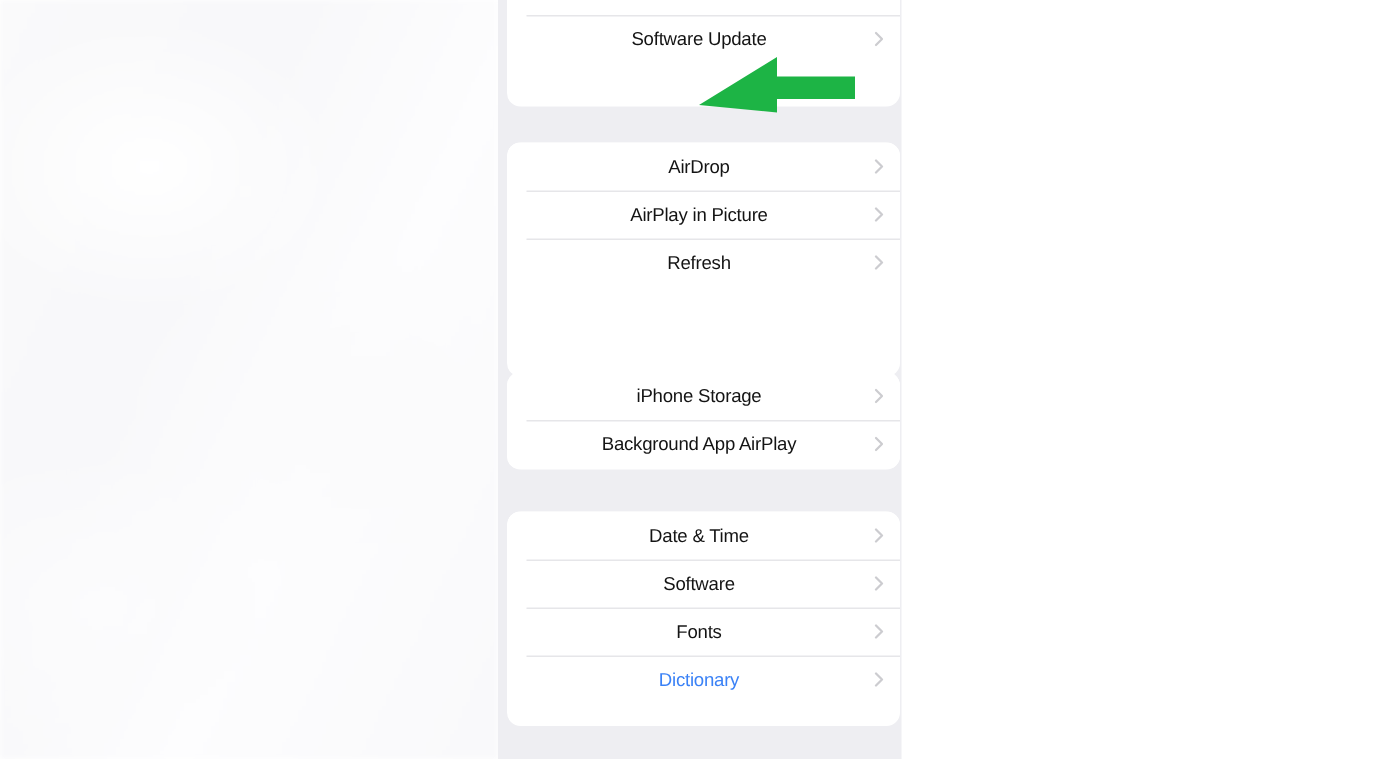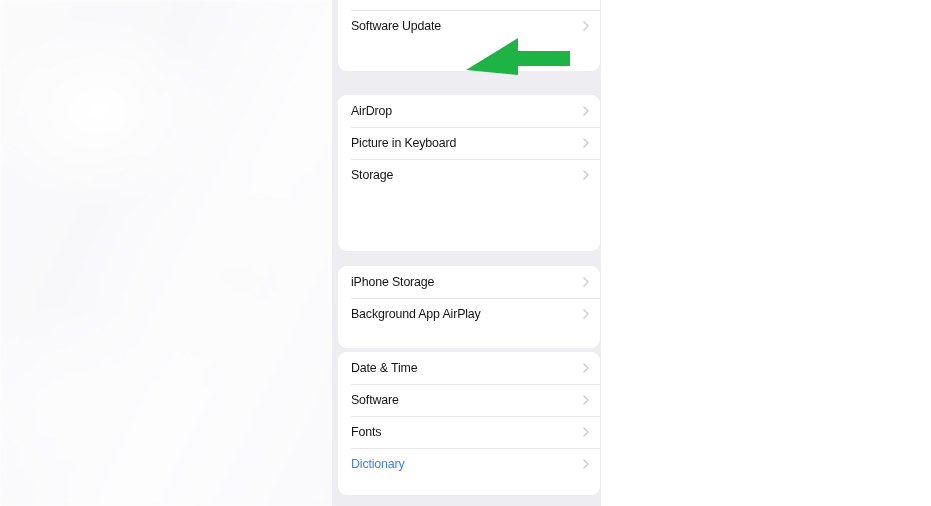--- a/index.html
+++ b/index.html
@@ -60,20 +60,21 @@
 
   .settings-row {
     position: relative;
     height: 32px;
     display: flex;
     align-items: center;
     padding-left: 13px;
     padding-right: 9px;
     background: #ffffff;
     box-sizing: border-box;
+    text-align: center;
   }
   .settings-row + .settings-row::before {
     content: "";
     position: absolute;
     left: 13px;
     right: 0;
     top: 0;
     height: 1px;
     background: #e6e6e9;
   }
@@ -92,22 +93,22 @@
     width: 10px;
     height: 14px;
     display: block;
     opacity: 0.85;
   }
   .chevron svg { display: block; }
 
   
   #group-general   { top: -22px; height: 93px; }
   #group-sharing   { top: 95px;  height: 156px; }
-  #group-storage   { top: 248px; height: 82px; margin-top: 18px; }
-  #group-system    { top: 352px; height: 143px; }
+  #group-storage   { top: 248px; height: 65px; }
+  #group-system    { top: 341px; height: 143px; }
 
   
   #annotation-arrow {
     position: absolute;
     left: 464px;
     top: 36px;
     width: 110px;
     height: 40px;
     pointer-events: none;
   }
@@ -143,29 +144,29 @@
   <div class="settings-group" id="group-sharing" style="background: rgb(255, 255, 255);">
     <div class="settings-row">
       <span class="row-label" style="color: rgb(20, 20, 20);">AirDrop</span>
       <span class="chevron">
         <svg viewBox="0 0 10 14" width="10" height="14" aria-hidden="true">
           <path d="M3 3 L7 7 L3 11" fill="none" stroke="#c4c4c8" stroke-width="1.5" stroke-linecap="round" stroke-linejoin="round"></path>
         </svg>
       </span>
     </div>
     <div class="settings-row">
-      <span class="row-label" style="color: rgb(20, 20, 20);">Picture in Keyboard</span>
-      <span class="chevron">
-        <svg viewBox="0 0 10 14" width="10" height="14" aria-hidden="true">
-          <path d="M3 3 L7 7 L3 11" fill="none" stroke="#c4c4c8" stroke-width="1.5" stroke-linecap="round" stroke-linejoin="round"></path>
-        </svg>
-      </span>
-    </div>
-    <div class="settings-row">
-      <span class="row-label" style="color: rgb(20, 20, 20);">Storage</span>
+      <span class="row-label" style="color: rgb(20, 20, 20);">AirPlay in Picture</span>
+      <span class="chevron">
+        <svg viewBox="0 0 10 14" width="10" height="14" aria-hidden="true">
+          <path d="M3 3 L7 7 L3 11" fill="none" stroke="#c4c4c8" stroke-width="1.5" stroke-linecap="round" stroke-linejoin="round"></path>
+        </svg>
+      </span>
+    </div>
+    <div class="settings-row">
+      <span class="row-label" style="color: rgb(20, 20, 20);">Refresh</span>
       <span class="chevron">
         <svg viewBox="0 0 10 14" width="10" height="14" aria-hidden="true">
           <path d="M3 3 L7 7 L3 11" fill="none" stroke="#c4c4c8" stroke-width="1.5" stroke-linecap="round" stroke-linejoin="round"></path>
         </svg>
       </span>
     </div>
   </div>
 
   <div class="settings-group" id="group-storage" style="background: rgb(255, 255, 255);">
     <div class="settings-row">

